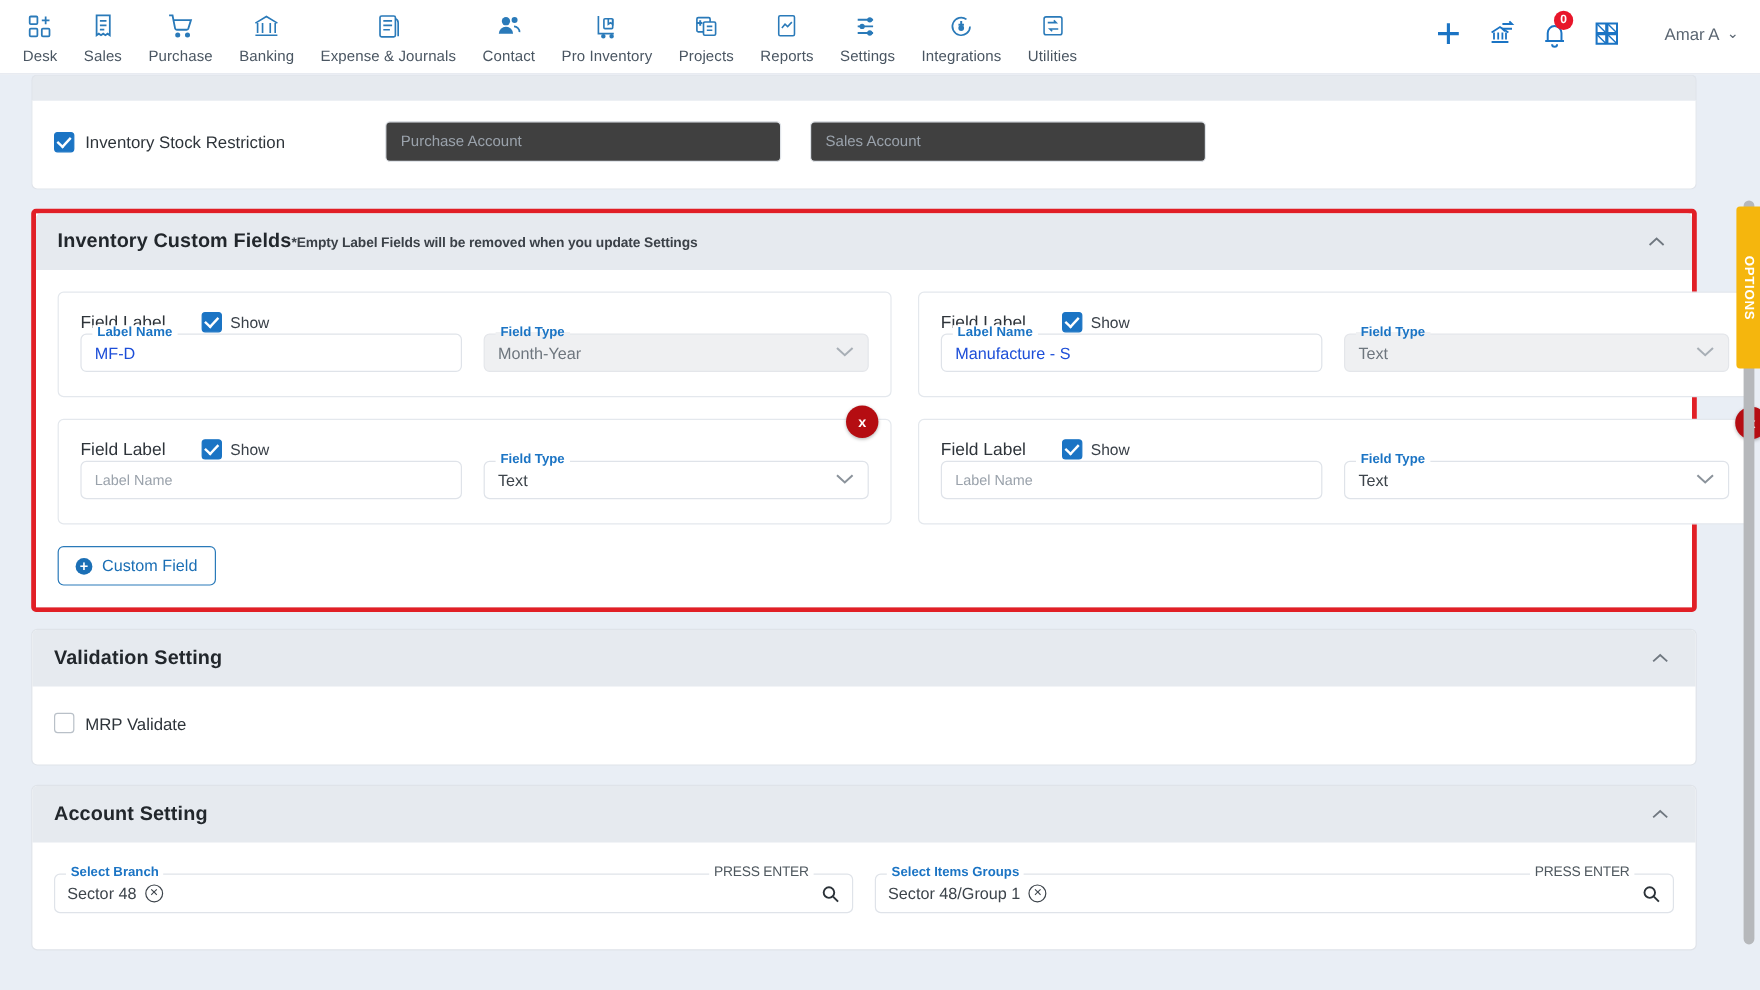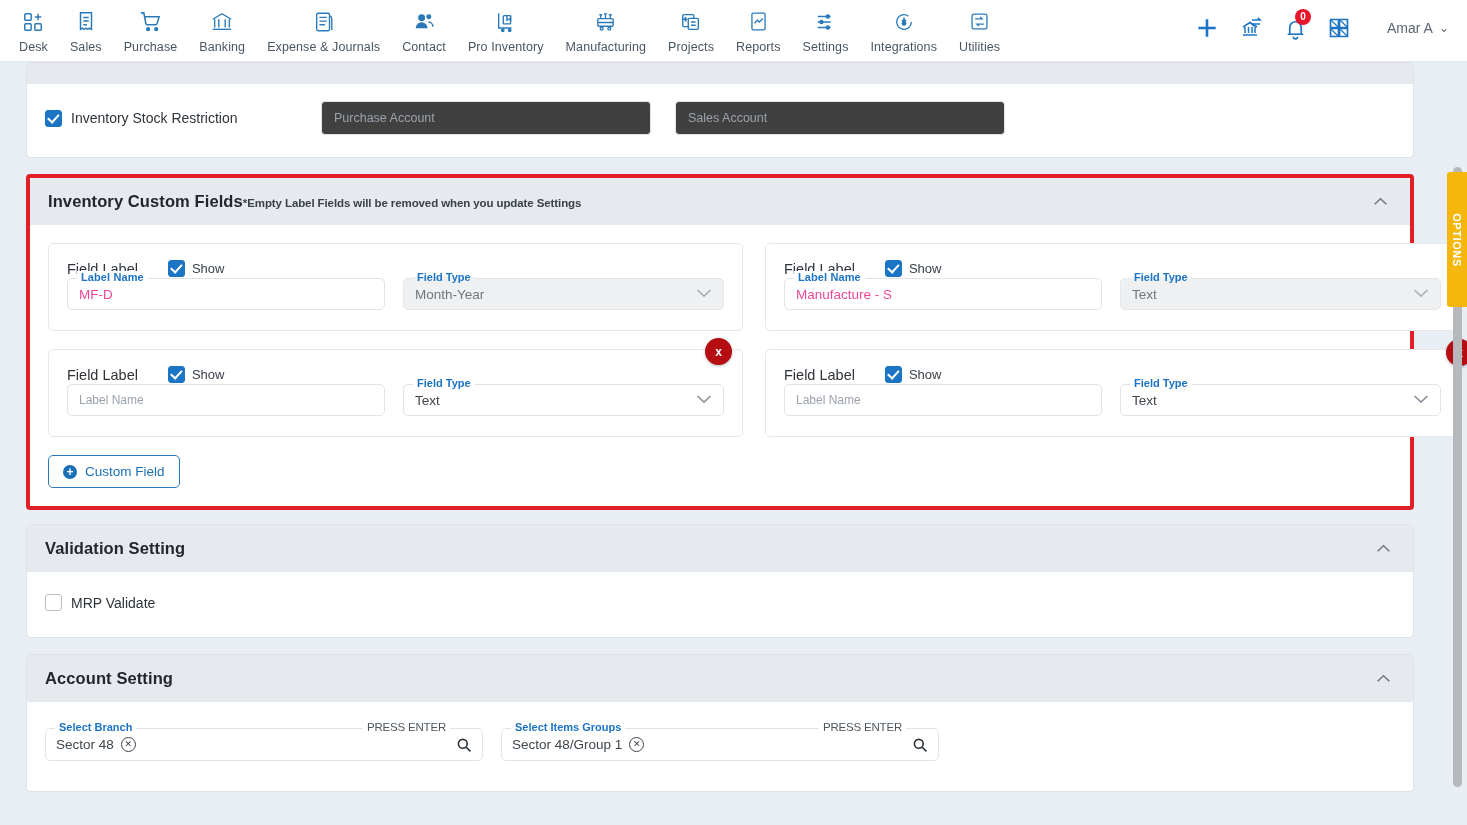--- a/index.html
+++ b/index.html
@@ -158,21 +158,21 @@
   .fl-field {
     position: relative; border: 1px solid #dfe3e9; border-radius: 5px;
     height: 32px; background: #fff; width: 318px;
     display: flex; align-items: center; padding: 0 11px;
   }
   .fl-legend {
     position: absolute; top: -8px; left: 9px; background: #fff;
     padding: 0 4px; font-size: 11px; font-weight: 700; color: #1b74c4;
     letter-spacing: .1px;
   }
-  .fl-val { font-size: 13.5px; color: #ec4899; }
+  .fl-val { font-size: 13.5px; color: #1d4ed8; }
   .fl-ph { font-size: 12px; color: #9aa2ab; }
 
   .ft-field {
     position: relative; border: 1px solid #dfe3e9; border-radius: 5px;
     height: 32px; width: 321px;
     display: flex; align-items: center; justify-content: space-between;
     padding: 0 11px; background: #fff;
   }
   .ft-field.disabled { background: #eff0f2; border-color: #e4e6ea; }
   .ft-legend {
@@ -204,21 +204,21 @@
     cursor: pointer;
   }
   .circle-plus {
     width: 14px; height: 14px; border-radius: 50%; background: #1b6fb5;
     color: #fff; font-size: 12px; font-weight: 700; line-height: 12px;
     display: inline-flex; align-items: center; justify-content: center;
     flex: none;
   }
 
   
-  .acct-grid { display: grid; grid-template-columns: 1fr 1fr 1fr; gap: 18px; }
+  .acct-grid { display: grid; grid-template-columns: 1fr 1fr; gap: 18px; }
   .acct-field {
     position: relative; border: 1px solid #dfe3e9; border-radius: 5px;
     height: 33px; display: flex; align-items: center; padding: 0 10px;
     background: #fff; justify-content: space-between;
   }
   .acct-legend {
     position: absolute; top: -8px; left: 9px; background: #fff;
     padding: 0 4px; font-size: 11px; font-weight: 700; color: #1b74c4;
   }
   .press-enter {
@@ -338,32 +338,20 @@
           <path d="M4 2.5v16h14"></path>
             <rect x="9" y="5" width="8" height="9" rx="1"></rect>
             <path d="M13 5v5l2-1.3L17 10V5"></path>
           <circle cx="8.5" cy="21" r="1.3" fill="#2a7ab9"></circle>
             <circle cx="16" cy="21" r="1.3" fill="#2a7ab9"></circle>
         </svg>
       </span>
       <span class="nav-lbl">Pro Inventory</span>
     </div>
 
-    <div class="nav-item">
-      <span class="nav-ico">
-        <svg width="23" height="23" viewBox="0 0 24 24" fill="none" stroke="#2a7ab9" stroke-width="1.4">
-          <rect x="4" y="9" width="16" height="8" rx="1"></rect>
-            <path d="M4 13h16M7 9V5M12 9V4M17 9V5"></path>
-          <path d="M5.5 5h3M10.5 4h3M15.5 5h3"></path>
-          <circle cx="8" cy="19.5" r="1.5"></circle>
-            <circle cx="16" cy="19.5" r="1.5"></circle>
-        </svg>
-      </span>
-      <span class="nav-lbl">Manufacturing</span>
-    </div>
 
     <div class="nav-item">
       <span class="nav-ico">
         <svg width="22" height="22" viewBox="0 0 24 24" fill="none" stroke="#2a7ab9" stroke-width="1.5">
           <rect x="3" y="4" width="12" height="13" rx="1.2"></rect>
             <path d="M3 9h5M6 6.5v5" stroke-width="1.8"></path>
           <rect x="9" y="8" width="11" height="12" rx="1.2" fill="#fff"></rect>
             <path d="M12 12h5M12 15.5h5"></path>
         </svg>
       </span>

